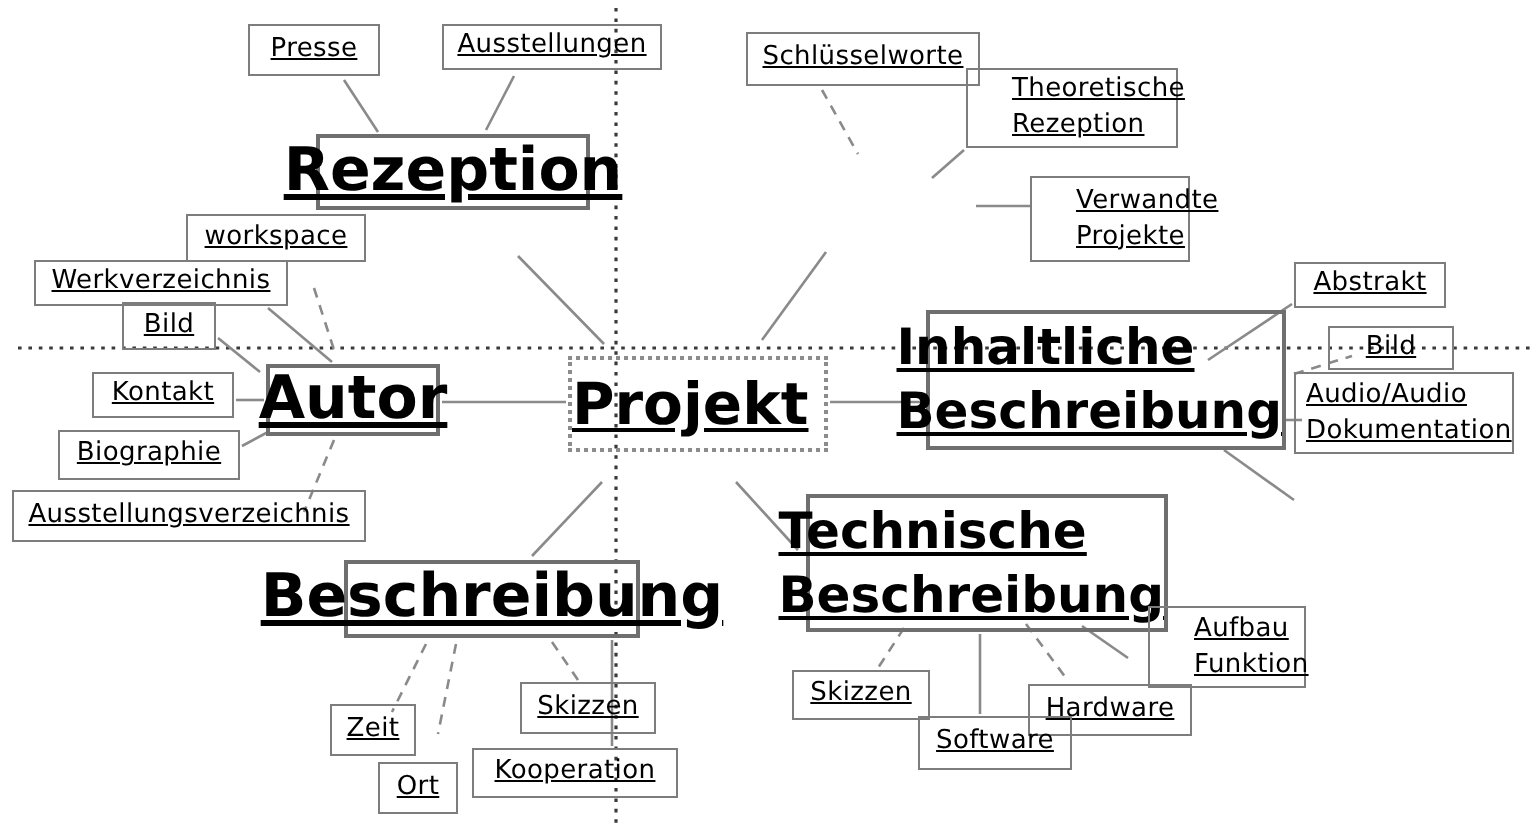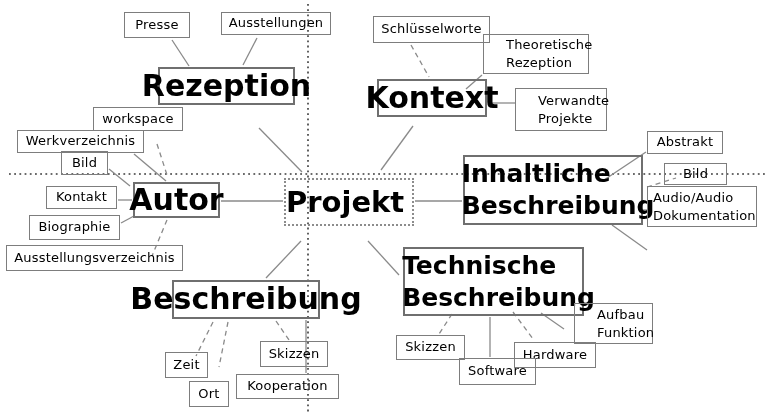--- a/index.html
+++ b/index.html
@@ -7,39 +7,39 @@
     --text:#000000;
     --leaf-border:#7d7d7d;
     --node-border:#6f6f6f;
     --line:#8a8a8a;
     --guide:#3a3a3a;
   }
   html,body{margin:0;padding:0;background:var(--bg);}
   body{font-family:"DejaVu Sans",sans-serif;color:var(--text);}
   .canvas{position:relative;width:770px;height:416px;background:var(--bg);overflow:hidden;}
   .wires{position:absolute;left:0;top:0;pointer-events:none;}
-  .box{position:absolute;box-sizing:border-box;background:transparent;}
+  .box{position:absolute;box-sizing:border-box;background:transparent;text-decoration:underline;}
   .leaf{
     border:1px solid var(--leaf-border);
     font-size:13px;letter-spacing:.2px;
     display:flex;align-items:center;justify-content:center;
     text-align:center;line-height:1.25;white-space:nowrap;
   }
   .leaf.multi{
     justify-content:flex-start;text-align:left;white-space:normal;
     padding-left:22px;line-height:1.35;
   }
   .node{
     border:2px solid var(--node-border);
     font-weight:bold;font-size:30px;
     display:flex;align-items:center;justify-content:center;
     text-align:center;line-height:1.15;white-space:nowrap;
   }
   .node.multi{
-    justify-content:center;text-align:left;white-space:normal;
+    justify-content:flex-end;text-align:left;white-space:normal;
     padding-left:10px;font-size:25px;line-height:1.28;
   }
   .center-node{
     border:2px dotted #8c8c8c;
     font-weight:bold;font-size:29px;
     display:flex;align-items:center;
   }
   .wires line.solid{stroke:var(--line);stroke-width:1.3;}
   .wires line.dashed{stroke:var(--line);stroke-width:1.3;stroke-dasharray:5 4;}
   .wires line.guide{stroke:var(--guide);stroke-width:1.6;stroke-dasharray:1.8 3.4;}
@@ -90,23 +90,20 @@
     <line class="solid" x1="541" y1="313" x2="564" y2="329"></line>
   </svg>
 
   <div class="box center-node" style="left:284px;top:178px;width:130px;height:48px">
     <span>Projekt</span>
   </div>
 
   <div class="box node" style="left:158px;top:67px;width:137px;height:38px">
     <span>Rezeption</span>
   </div>
-  <div class="box node" style="left:377px;top:79px;width:110px;height:38px">
-    <span>Kontext</span>
-  </div>
   <div class="box node" style="left:133px;top:182px;width:87px;height:36px">
     <span>Autor</span>
   </div>
   <div class="box node multi" style="left:463px;top:155px;width:180px;height:70px">
     <span>Inhaltliche Beschreibung</span>
   </div>
   <div class="box node" style="left:172px;top:280px;width:148px;height:39px">
     <span>Beschreibung</span>
   </div>
   <div class="box node multi" style="left:403px;top:247px;width:181px;height:69px">
@@ -119,21 +116,21 @@
   <div class="box leaf" style="left:221px;top:12px;width:110px;height:23px">
     <span>Ausstellungen</span>
   </div>
 
   <div class="box leaf" style="left:373px;top:16px;width:117px;height:27px">
     <span>Schlüsselworte</span>
   </div>
   <div class="box leaf multi" style="left:483px;top:34px;width:106px;height:40px">
     <span>Theoretische Rezeption</span>
   </div>
-  <div class="box leaf multi" style="left:515px;top:88px;width:92px;height:43px;">
+  <div class="box leaf multi" style="left:515px;top:88px;width:80px;height:43px;">
     <span>Verwandte Projekte</span>
   </div>
 
   <div class="box leaf" style="left:93px;top:107px;width:90px;height:24px">
     <span>workspace</span>
   </div>
   <div class="box leaf" style="left:17px;top:130px;width:127px;height:23px">
     <span>Werkverzeichnis</span>
   </div>
   <div class="box leaf" style="left:61px;top:151px;width:47px;height:24px">

